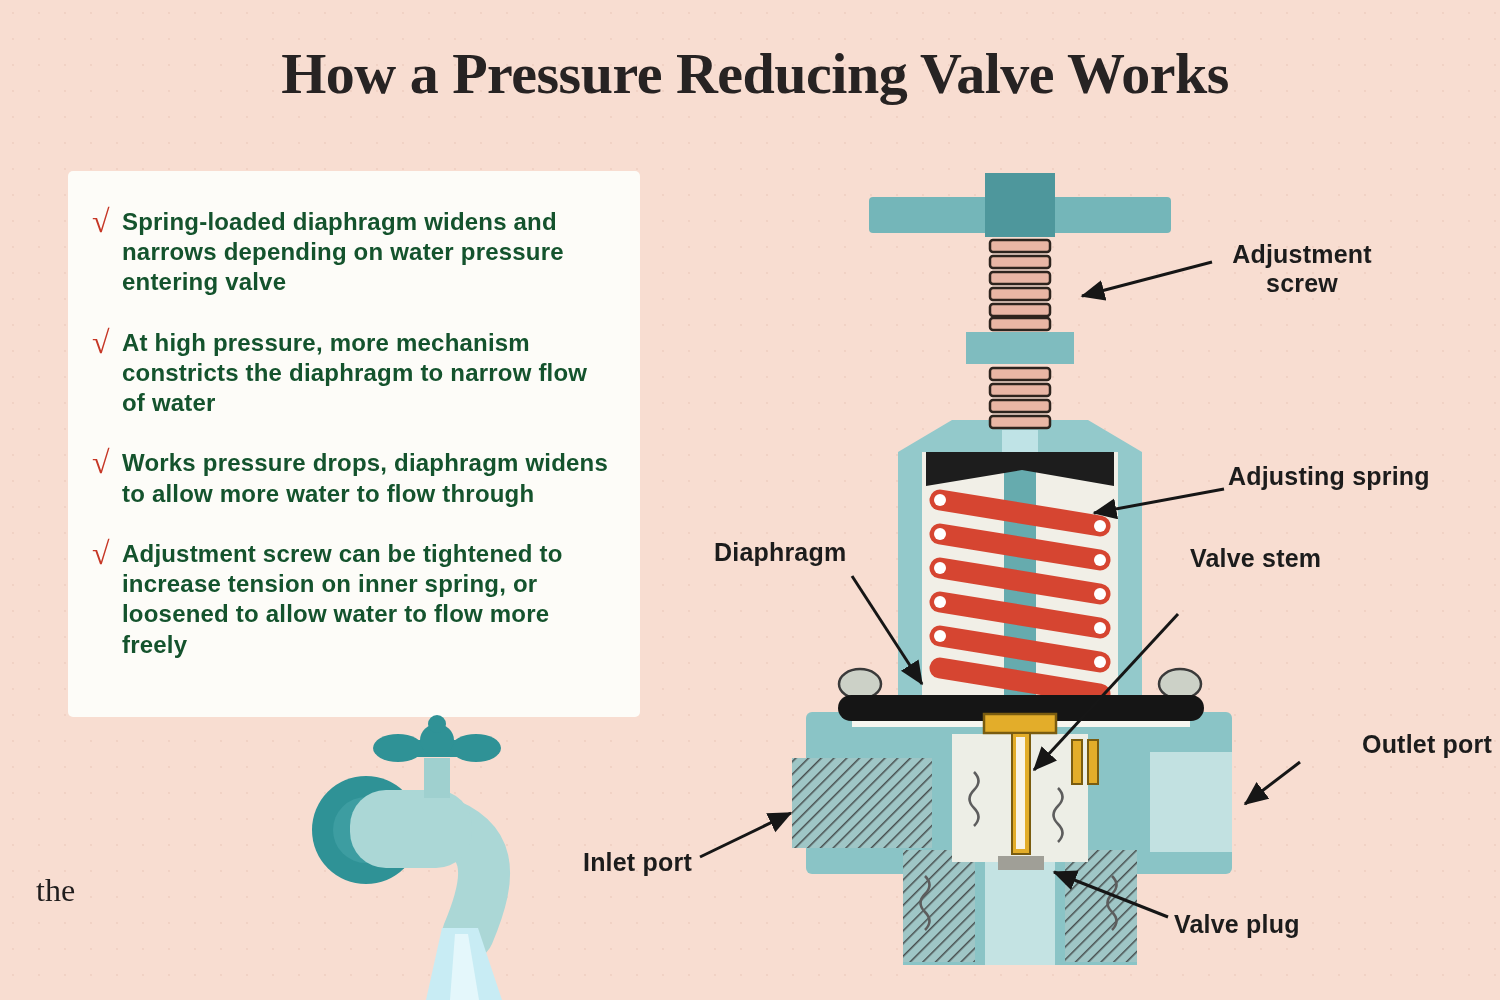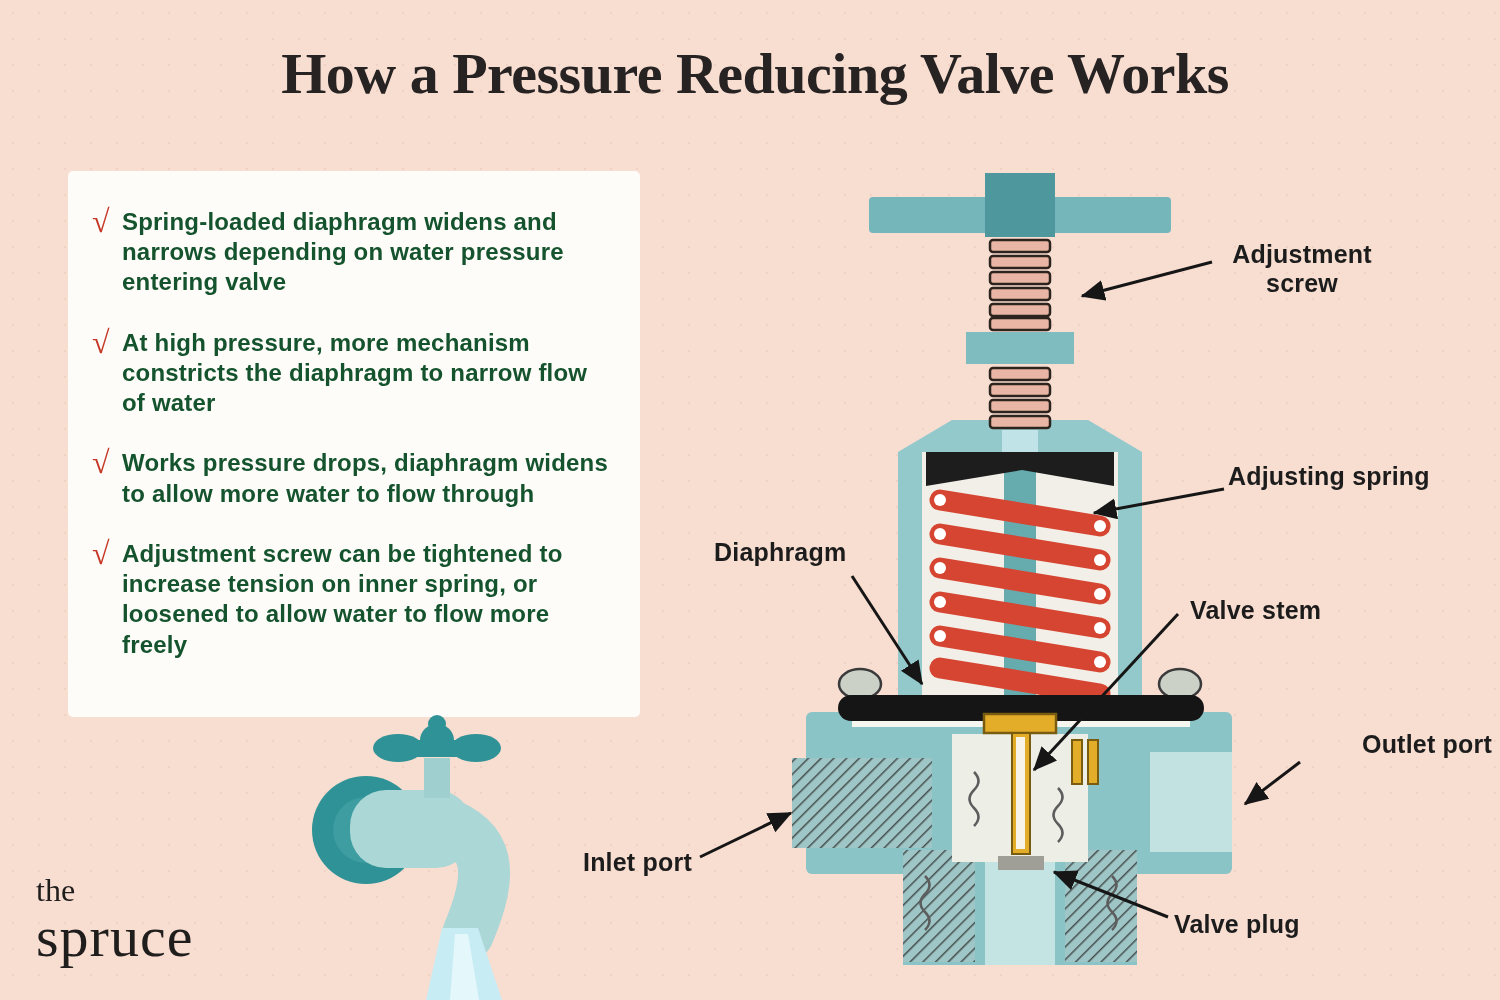--- a/index.html
+++ b/index.html
@@ -209,23 +209,22 @@
       <line x1="1178" y1="614" x2="1034" y2="770" marker-end="url(#arrowhead)"></line>
       <line x1="1300" y1="762" x2="1245" y2="804" marker-end="url(#arrowhead)"></line>
       <line x1="700" y1="857" x2="791" y2="813" marker-end="url(#arrowhead)"></line>
       <line x1="1168" y1="917" x2="1054" y2="872" marker-end="url(#arrowhead)"></line>
     </g>
   </svg>
 
   <div class="part-label wrap" style="left:1222px;top:240px;width:160px;">Adjustment screw</div>
   <div class="part-label" style="left:1228px;top:462px;">Adjusting spring</div>
   <div class="part-label" style="left:714px;top:538px;">Diaphragm</div>
-  <div class="part-label" style="left:1190px;top:596px;">Valve stem</div>
+  <div class="part-label" style="left:1190px;top:544px;">Valve stem</div>
   <div class="part-label" style="left:1362px;top:730px;">Outlet port</div>
   <div class="part-label" style="left:562px;top:848px;margin-left:21px;">Inlet port</div>
   <div class="part-label" style="left:1174px;top:910px;">Valve plug</div>
 
   <div class="logo">
     <span class="word1">the</span>
-    <span class="word2">spruce</span>
   </div>
 
 </div>
 
 </body></html>

